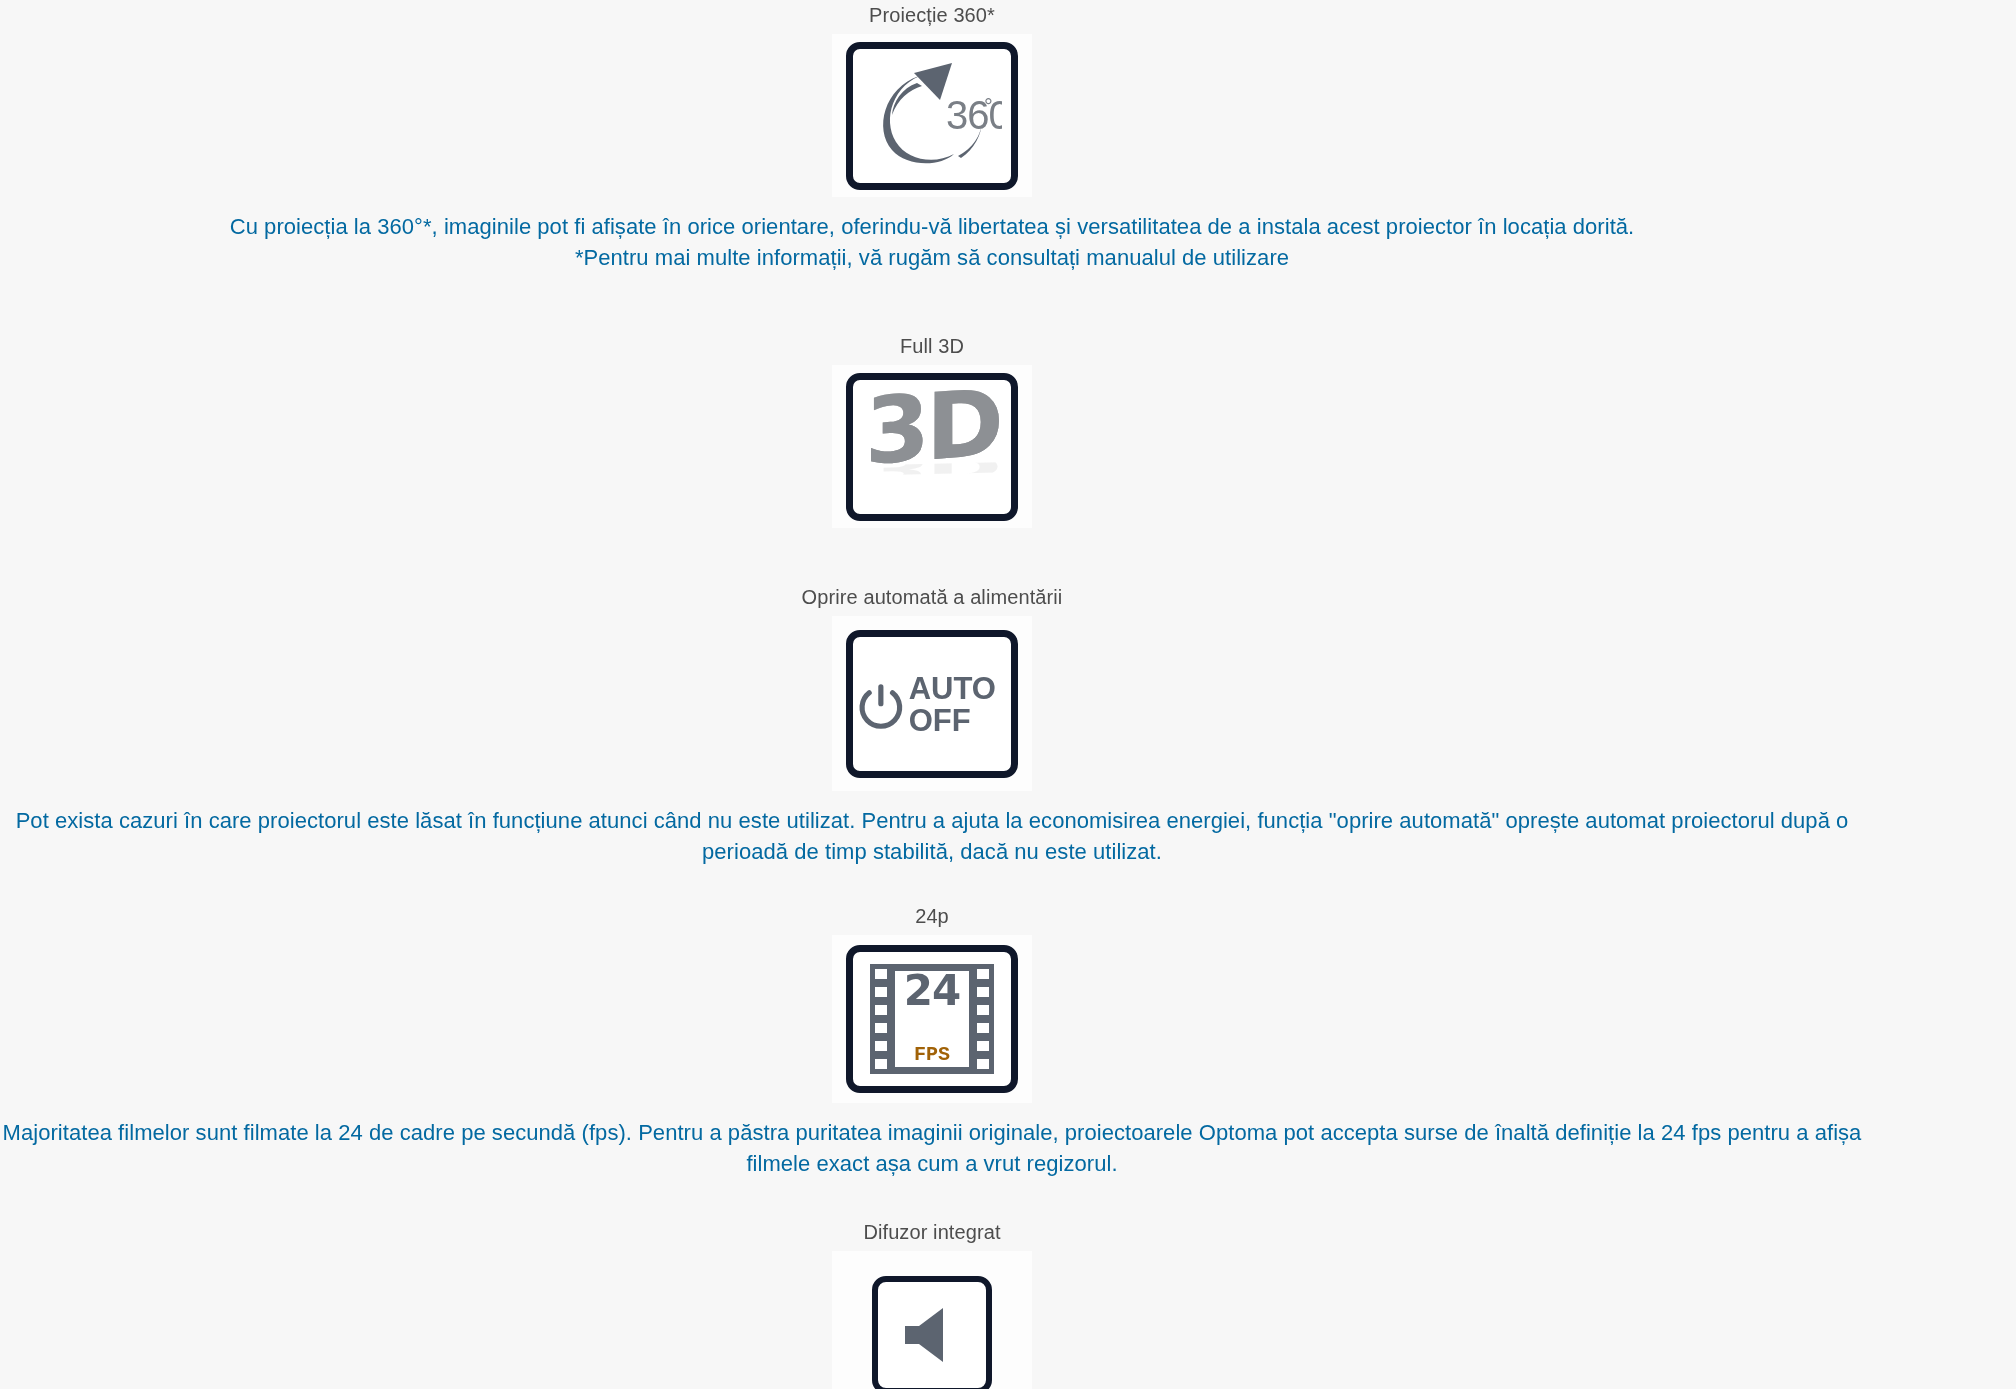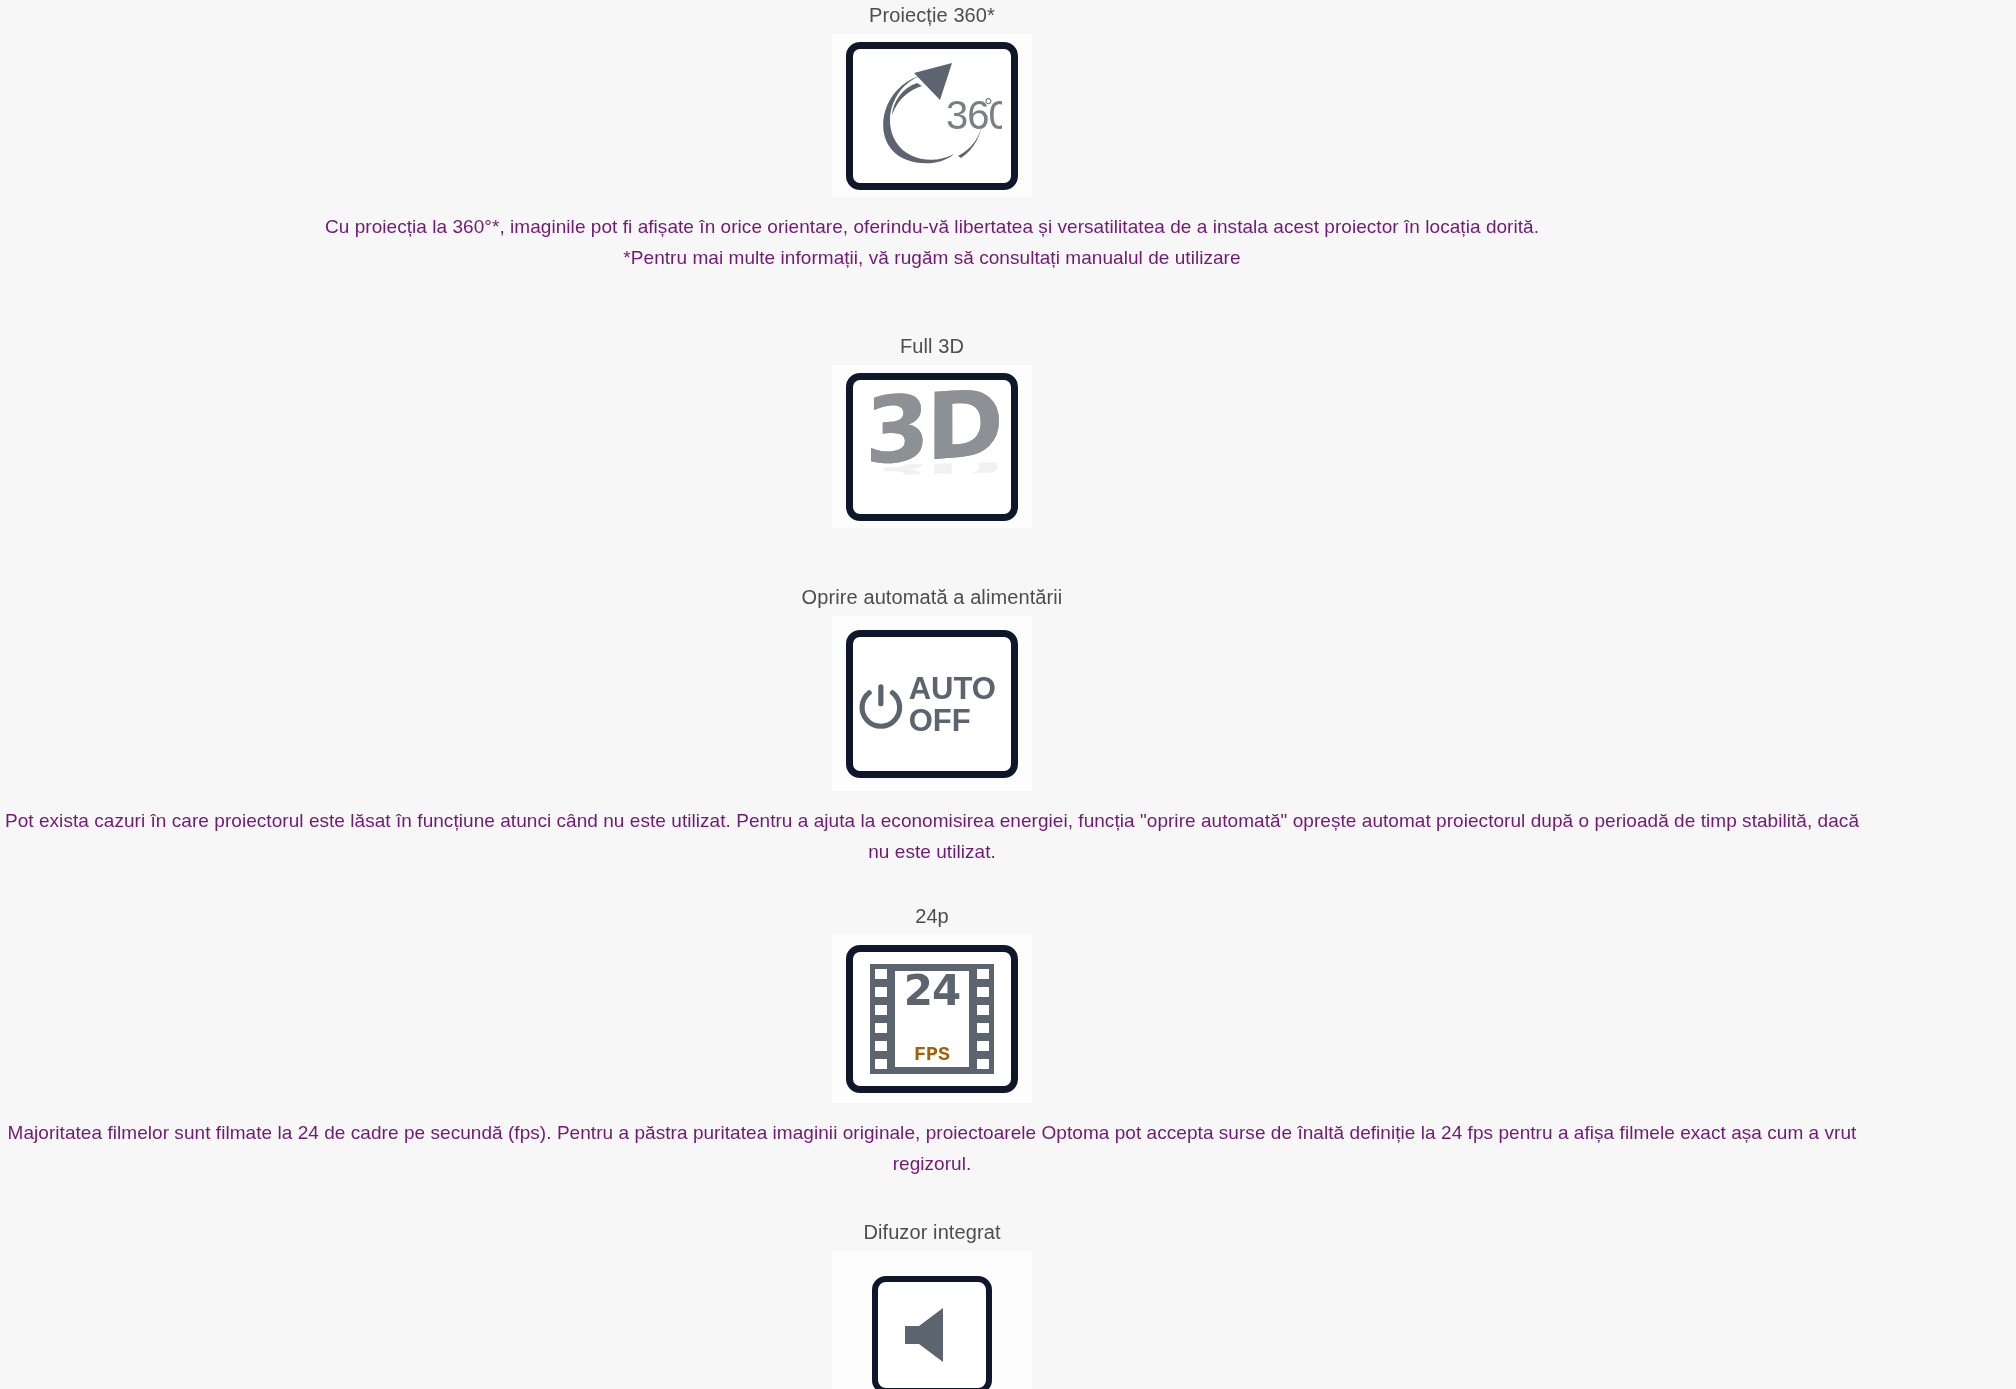--- a/index.html
+++ b/index.html
@@ -49,23 +49,23 @@
     border: 7px solid #0f172a;
     border-radius: 16px;
     background: #ffffff;
     display: flex;
     align-items: center;
     justify-content: center;
     position: relative;
   }
 
   .feature-desc {
-    font-size: 19px;
+    font-size: 22px;
     line-height: 31px;
-    color: #701a75;
+    color: #0369a1;
     text-align: center;
     letter-spacing: 0.05px;
     white-space: pre-line;
   }
 
   
   #block-360 { padding-top: 2px; }
   #block-360 .icon-plate { width: 200px; height: 163px; margin-top: 6px; }
   #block-360 .tile { width: 172px; height: 148px; border-radius: 14px; }
   #block-360 .desc-wrap { margin-top: 14px; }

